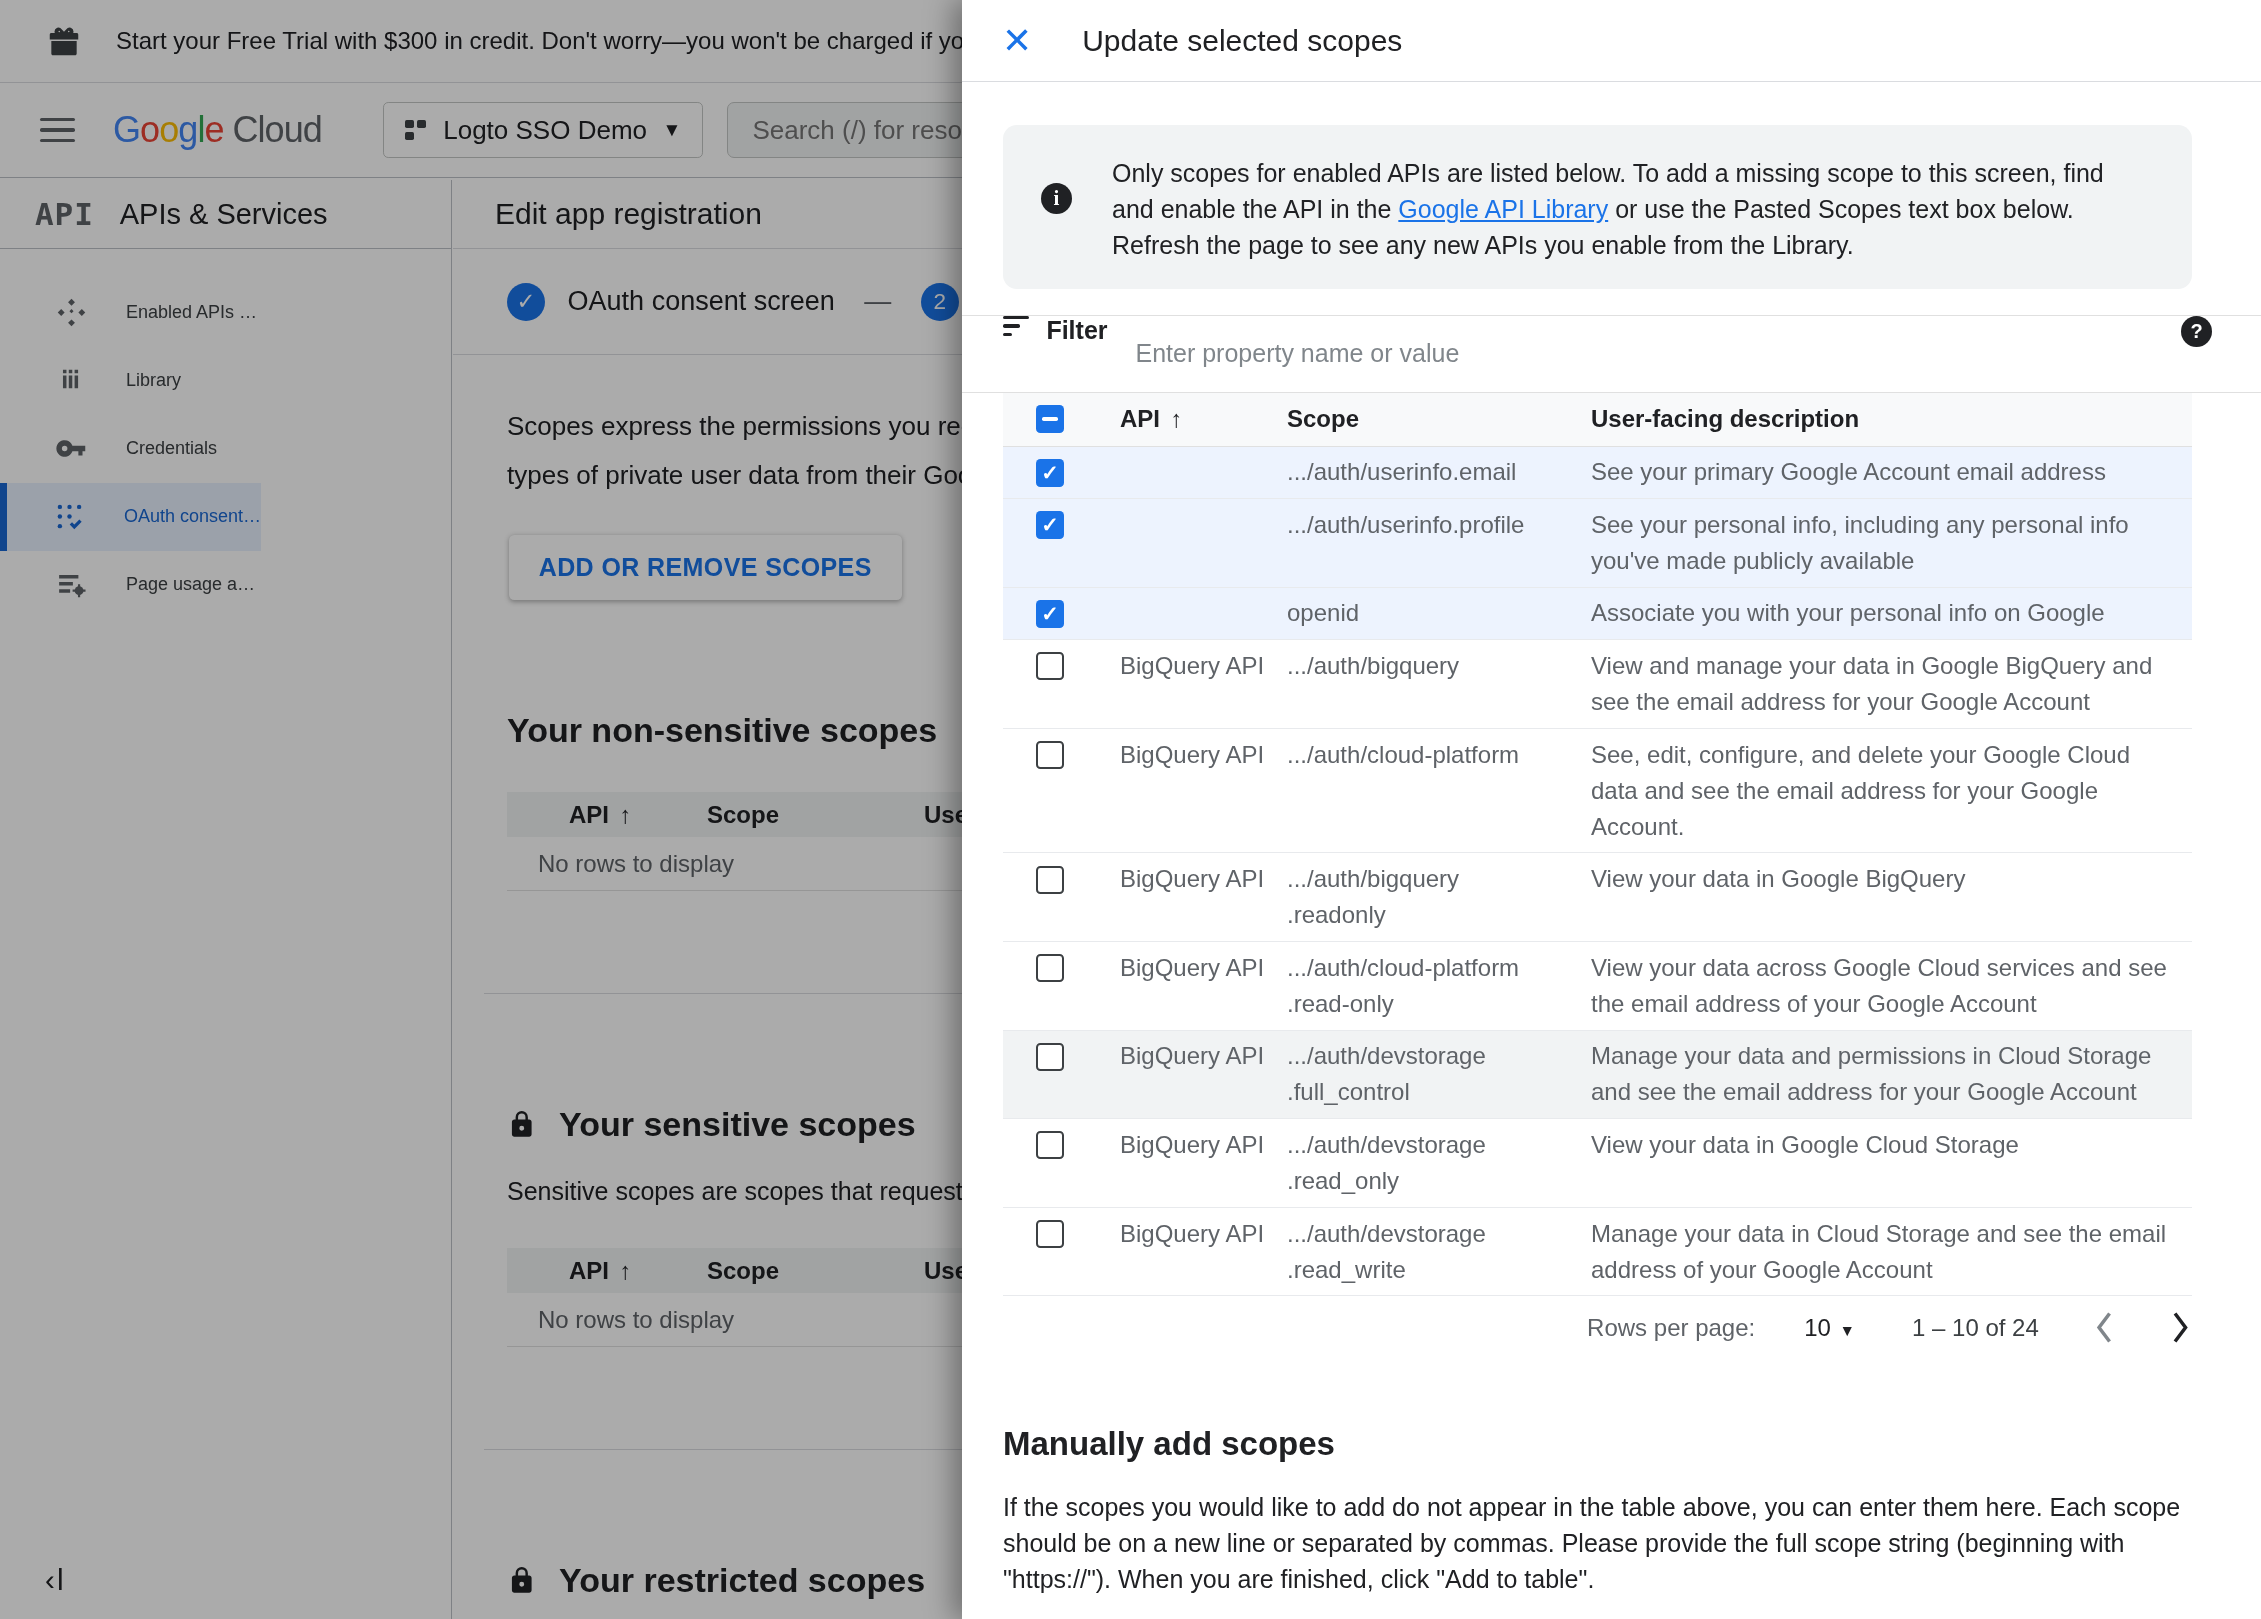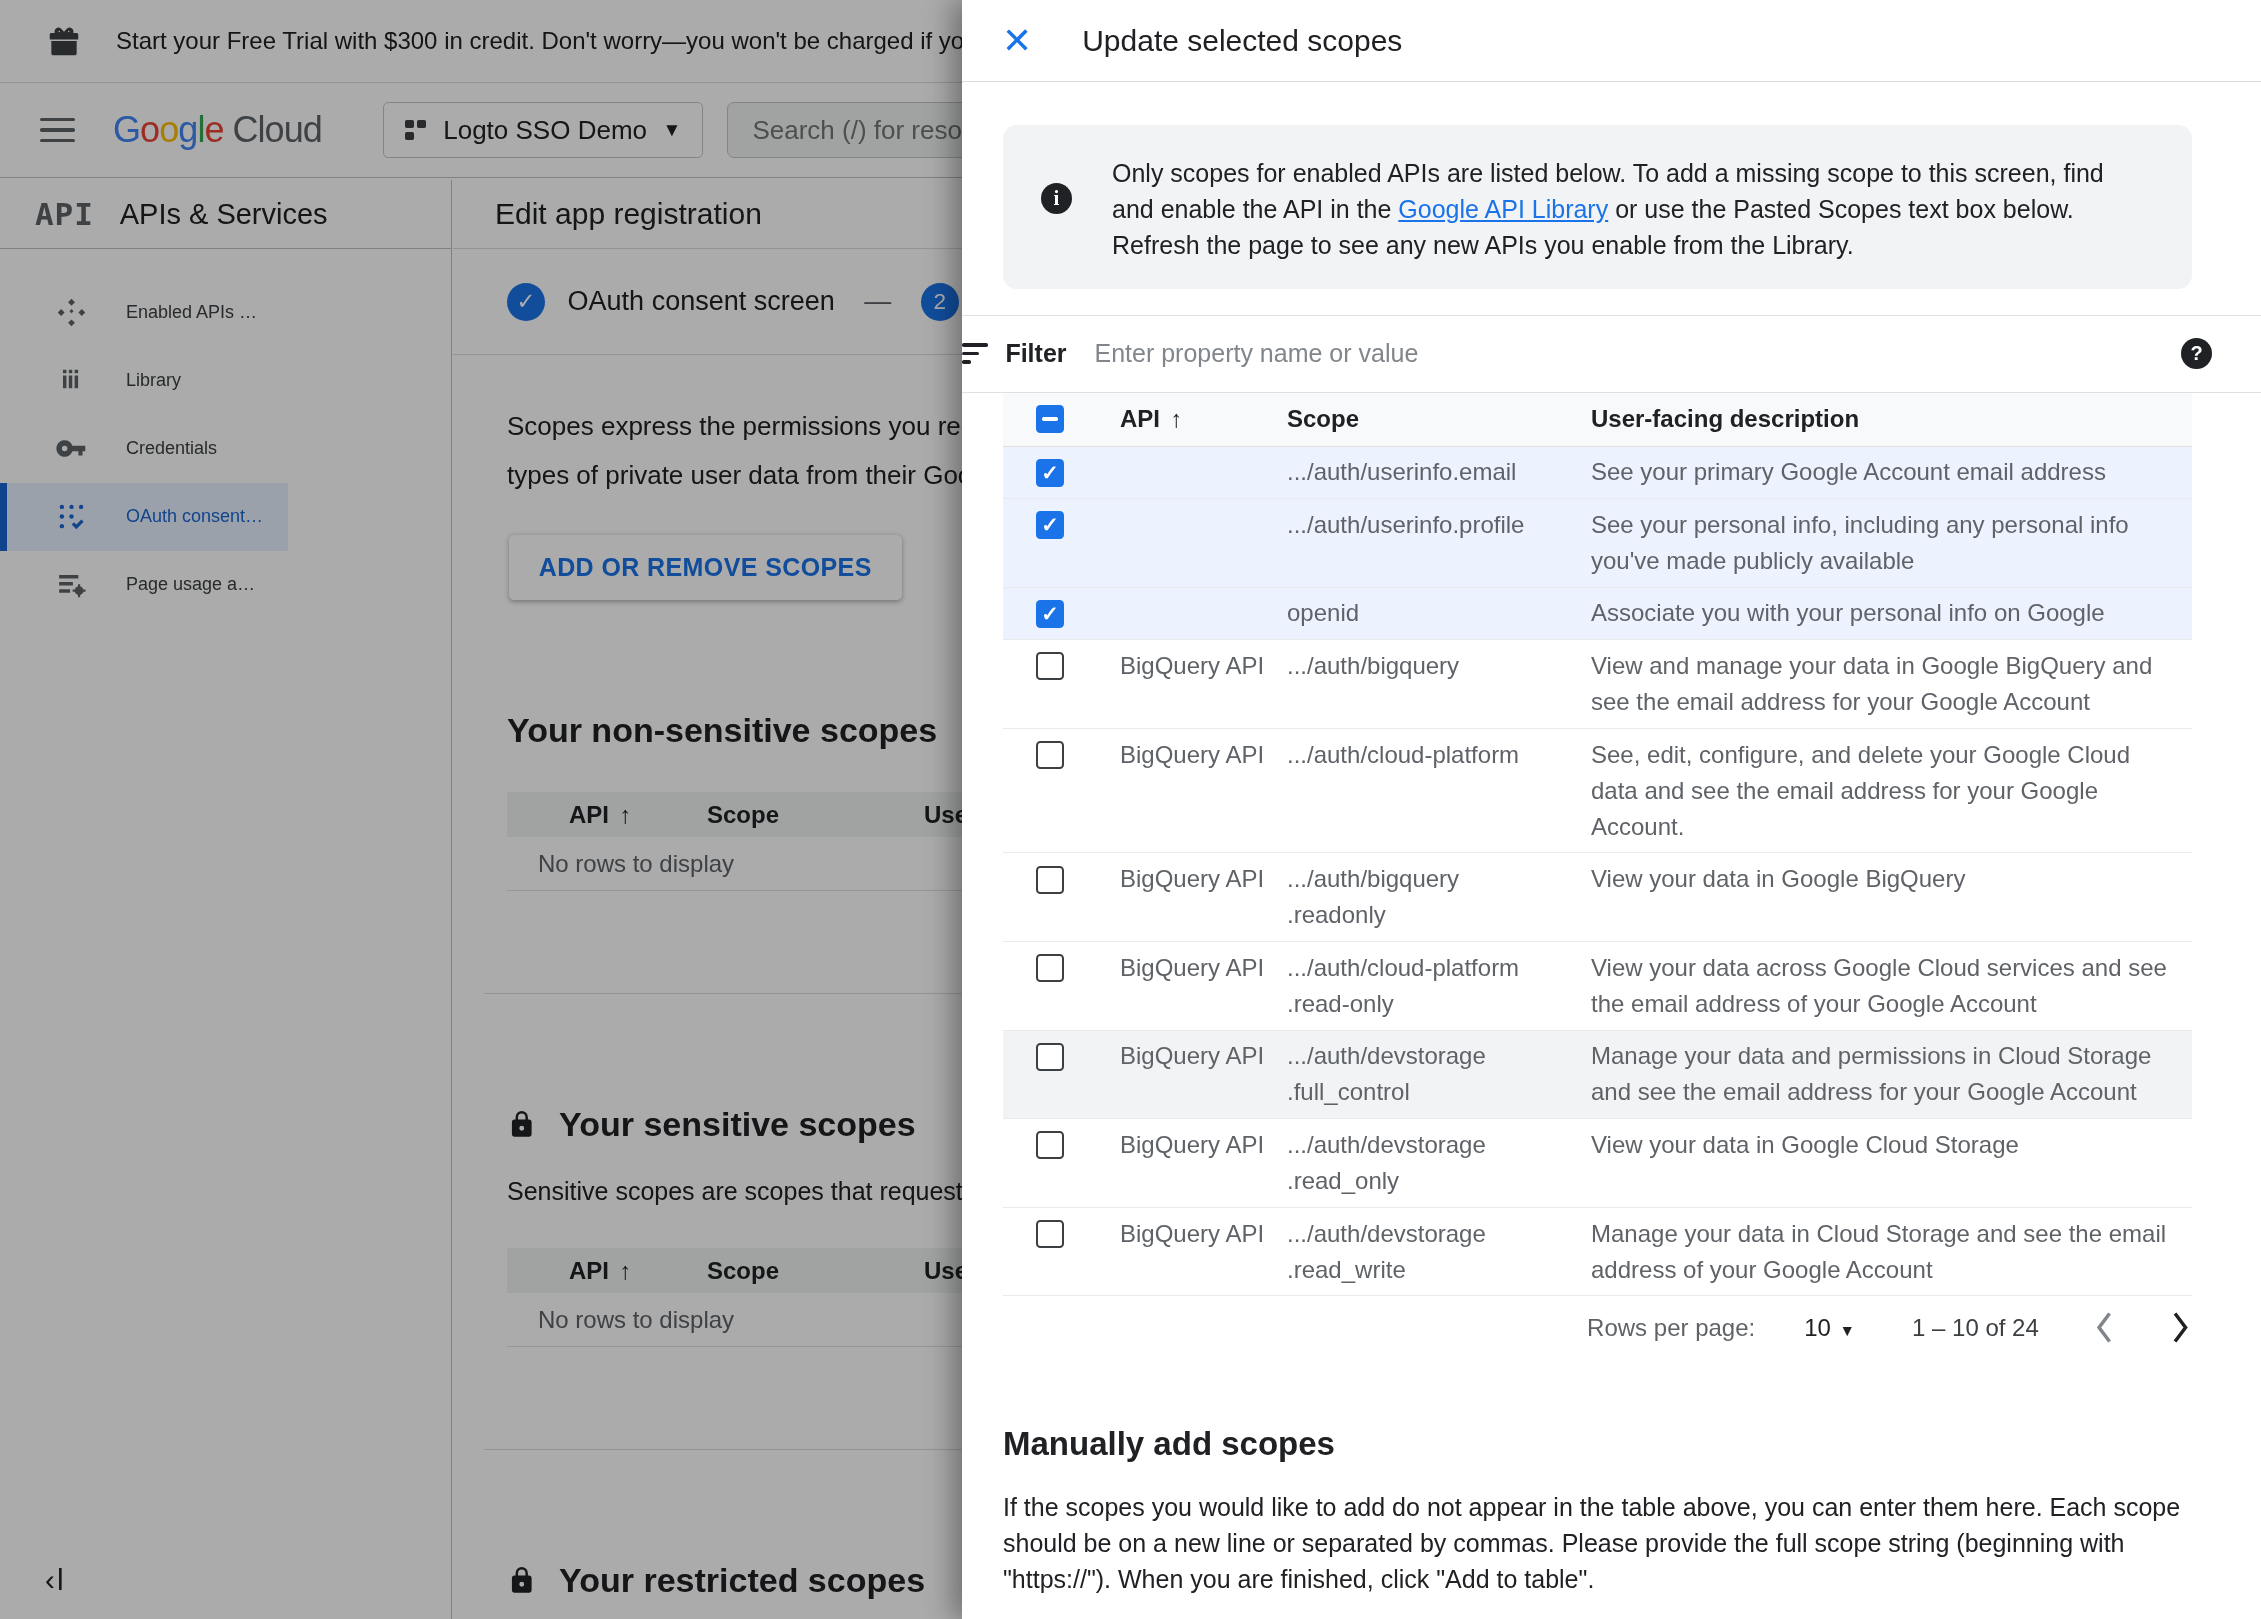--- a/index.html
+++ b/index.html
@@ -26,21 +26,21 @@
   .searchbox input { border:none; outline:none; background:transparent; font-family:inherit; font-size:26px; color:#5f6368; padding-left:24px; width:100%; }
 
   .sidebar { position:absolute; top:180px; left:0; width:452px; bottom:0; background:#fff; border-right:1.7px solid #bdc1c6; }
   .sb-head { height:69px; display:flex; align-items:center; padding-left:35px; border-bottom:1.7px solid #bdc1c6; }
   .api-logo { font-family:"DejaVu Sans Mono", monospace; font-weight:800; font-size:31px; color:#5f6368; letter-spacing:0.9px; }
   .sb-title { margin-left:26px; font-size:29px; color:#202124; }
   .sb-list { margin-top:29.5px; }
   .sb-item { height:68px; display:flex; align-items:center; padding-left:52px; cursor:pointer; color:#3c4043; }
   .sb-item .ic { width:38px; display:flex; justify-content:center; }
   .sb-item .lbl { margin-left:36px; font-size:18px; white-space:nowrap; }
-  .sb-item.selected { width:288px; background:#e8f0fe; border-left:7px solid #1967d2; padding-left:45px; color:#1967d2; }
+  .sb-item.selected { width:261px; background:#e8f0fe; border-left:7px solid #1967d2; padding-left:45px; color:#1967d2; }
   .sb-item.selected .lbl { color:#1967d2; }
   .collapse { position:absolute; left:45px; bottom:22.6px; font-size:29.5px; color:#202124; cursor:pointer; letter-spacing:1.7px; }
 
   .main { position:absolute; top:180px; left:453px; right:0; bottom:0; background:#fff; overflow:hidden; }
   .pg-title-row { height:69px; display:flex; align-items:center; padding-left:42px; border-bottom:1.7px solid #dadce0; }
   .pg-title { font-size:30px; color:#202124; }
   .stepper { height:106px; display:flex; align-items:center; padding-left:54px; border-bottom:1.7px solid #dadce0; }
   .stepcircle { width:38px; height:38px; border-radius:50%; background:#1a73e8; color:#fff; display:flex; align-items:center; justify-content:center; font-size:22.6px; flex:none; }
   .steplabel { font-size:27px; color:#202124; margin-left:22.6px; white-space:nowrap; }
   .stepdash { margin:0 29.5px; color:#5f6368; font-size:27px; }
@@ -66,21 +66,21 @@
   .panel { position:absolute; top:0; left:962px; right:0; height:100%; background:#fff; z-index:10; box-shadow:-8.7px 0 26px rgba(0,0,0,.35); display:flex; flex-direction:column; }
   .p-head { height:82px; flex:none; display:flex; align-items:center; border-bottom:1.7px solid #dadce0; }
   .p-close { margin-left:40px; font-size:36px; color:#1a73e8; cursor:pointer; line-height:1; }
   .p-title { margin-left:50px; font-size:30px; color:#202124; }
   .p-body { padding:0 69px 8.7px 41px; overflow:hidden; }
 
   .infobox { margin-top:43px; background:#f1f3f4; border-radius:14px; padding:29.5px 49px 26px 38px; display:flex; }
   .info-ic { flex:none; width:31px; height:31px; border-radius:50%; background:#202124; color:#fff; font-size:21px; font-weight:700; font-family:"Liberation Serif", serif; display:flex; align-items:center; justify-content:center; margin-top:28px; }
   .info-tx { margin-left:40px; font-size:25px; line-height:36px; color:#202124; }
 
-  .filter-row { margin-top:26px; margin-left:-41px; margin-right:-69px; padding-right:49px; height:78px; border-top:1.7px solid #e0e0e0; border-bottom:1.7px solid #e0e0e0; display:flex; align-items:center; }
+  .filter-row { margin-top:26px; margin-left:-41px; margin-right:-69px; padding-left:41px; padding-right:49px; height:78px; border-top:1.7px solid #e0e0e0; border-bottom:1.7px solid #e0e0e0; display:flex; }
   .funnel { display:flex; flex-direction:column; gap:5.2px; align-items:flex-start; margin-right:17.4px; }
   .funnel i { display:block; height:3.5px; background:#202124; border-radius:1.7px; }
   .f-label { font-size:25px; font-weight:700; color:#202124; }
   .filter-row input { flex:1; margin-left:28px; border:none; outline:none; font-family:inherit; font-size:25px; color:#202124; background:transparent; }
   .filter-row input::placeholder { color:#80868b; }
   .help-ic { flex:none; width:31px; height:31px; border-radius:50%; background:#202124; color:#fff; font-size:20px; font-weight:700; display:flex; align-items:center; justify-content:center; cursor:pointer; }
 
   .grid-row { display:grid; grid-template-columns:117px 167px 304px 1fr; align-items:start; }
   .thead { height:54px; background:#f8f9fa; border-bottom:1.7px solid #e0e0e0; align-items:center; font-size:24px; font-weight:600; color:#202124; }
   .cb { width:28px; height:28px; margin-left:33px; border-radius:4.3px; flex:none; display:flex; align-items:center; justify-content:center; }

